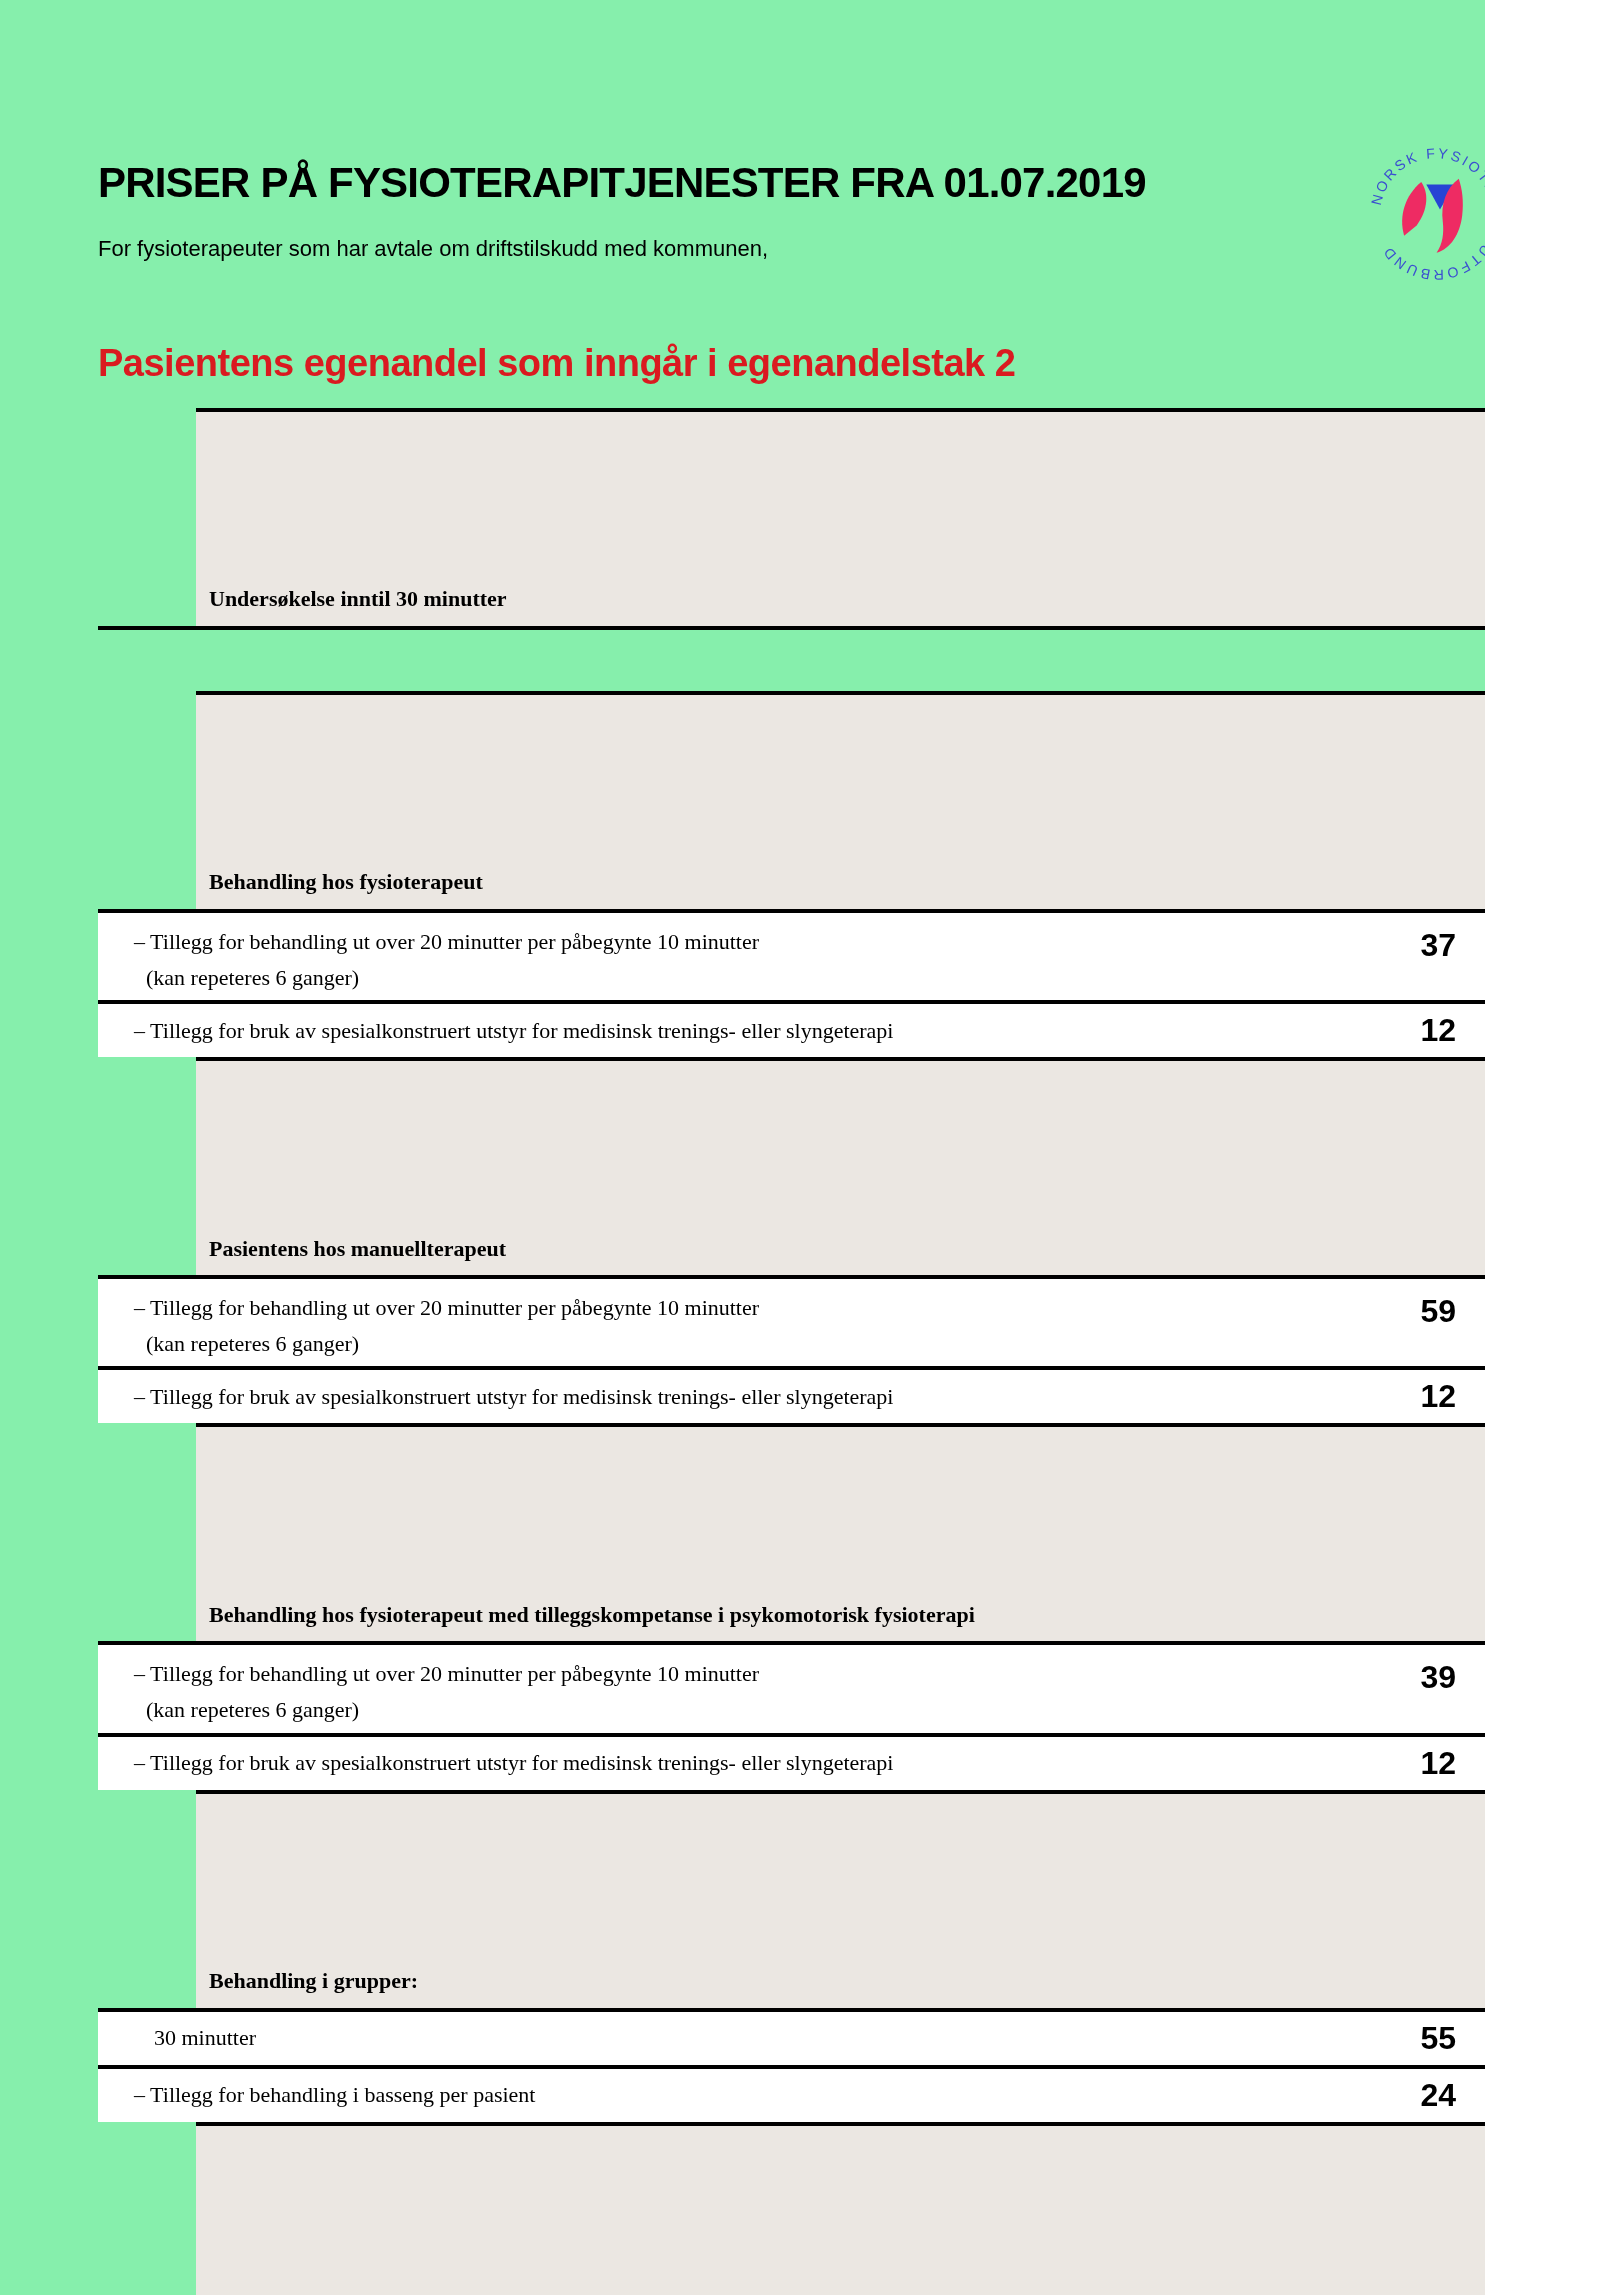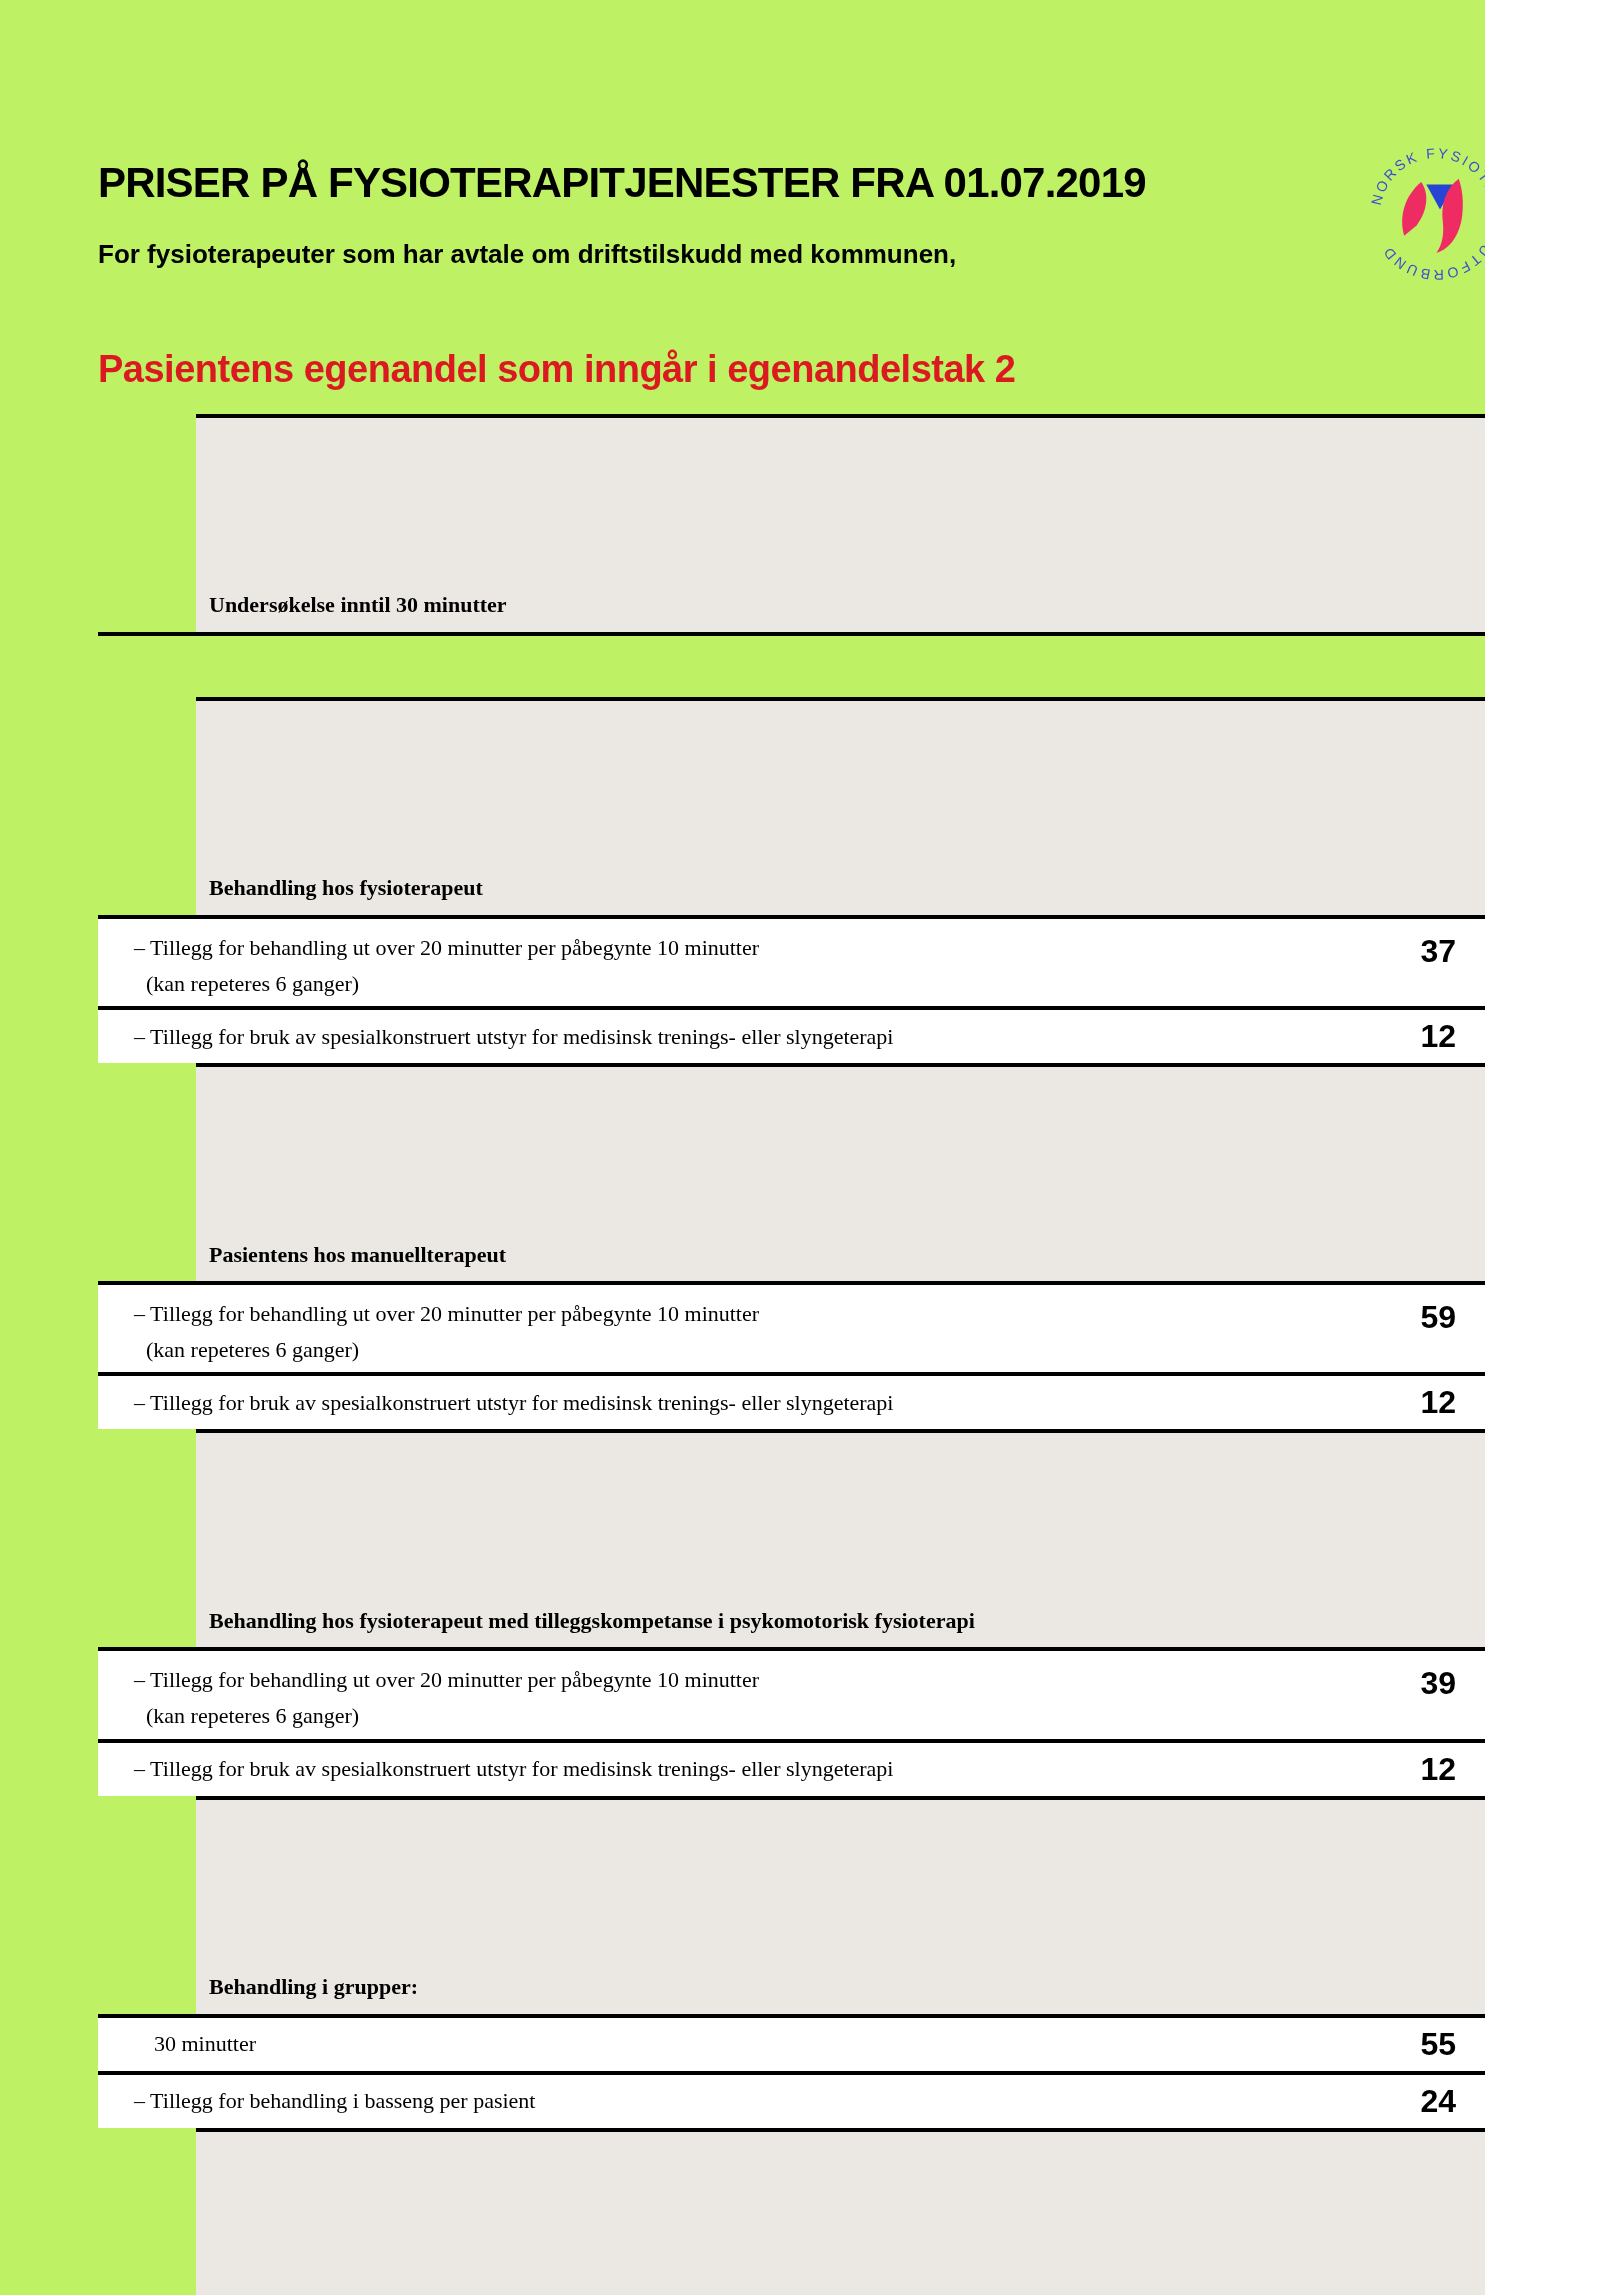--- a/index.html
+++ b/index.html
@@ -1,28 +1,28 @@
 <!DOCTYPE html>
 <html style="font-size:8.7px"><head>
 <meta charset="utf-8">
 <style>
   html,body { margin:0; padding:0; background:#ffffff; }
   .page {
-    position:relative; width:1485px; height:2295px; background:#bef264; overflow:hidden;
+    position:relative; width:1485px; height:2295px; background:#86efac; overflow:hidden;
     font-family:"Liberation Sans", sans-serif; color:#000;
   }
   :root {
     --red:#da1a20;
     --beige:#ebe7e2;
     --logo-blue:#3b4fd0;
     --logo-pink:#ee2b63;
   }
   .header { margin-left:98px; padding-top:161px; width:1426px; position:relative; }
   .title { font-weight:bold; font-size:42px; line-height:1.06; letter-spacing:-0.8px; }
-  .subtitle { margin-top:30px; font-size:26px; line-height:37px; font-weight:bold; }
+  .subtitle { margin-top:24px; font-size:22px; line-height:37px; font-weight:normal; }
   .logo { position:absolute; left:1362px; top:140px; width:148px; height:148px; }
 
   .h1red {
     margin:76px 0 0 98px; width:1426px; color:var(--red);
     font-weight:bold; font-size:38px; line-height:1.06; letter-spacing:-0.5px;
   }
 
   .ptable { margin-left:98px; width:1426px; border-bottom:4.3px solid #000; box-sizing:border-box; }
   .ptable1 { margin-top:25px; }
   .ptable2 { margin-top:61px; }

